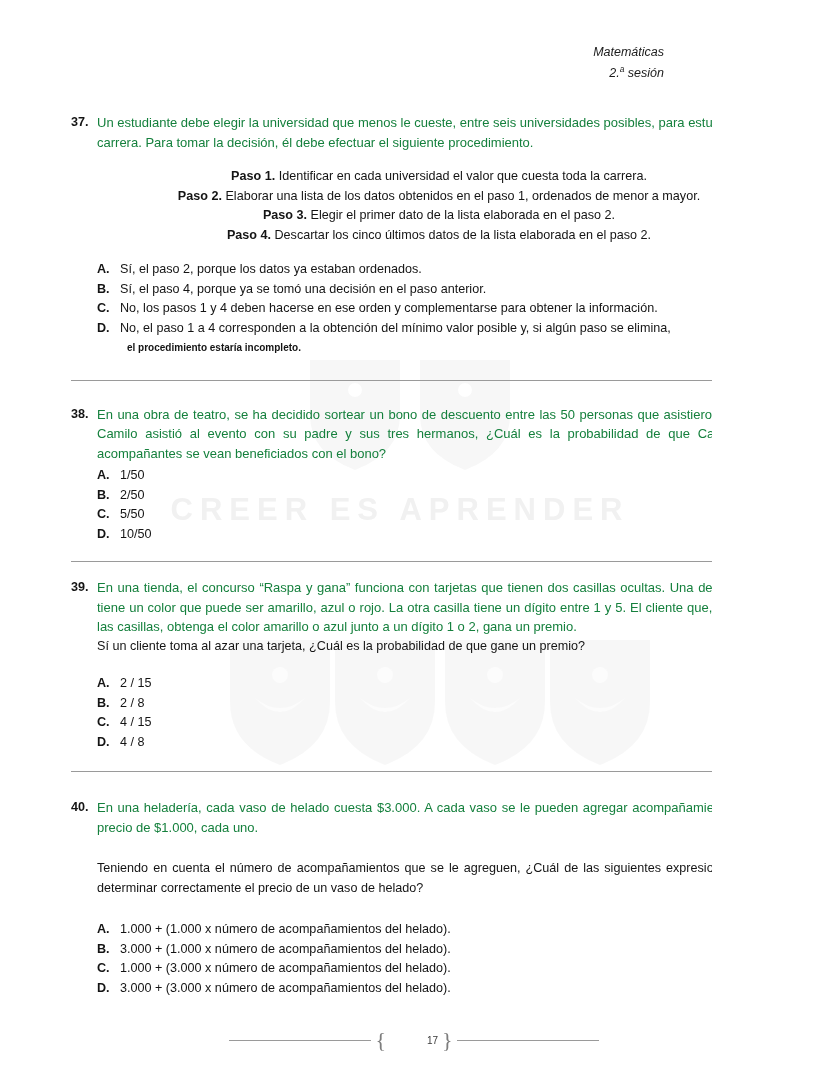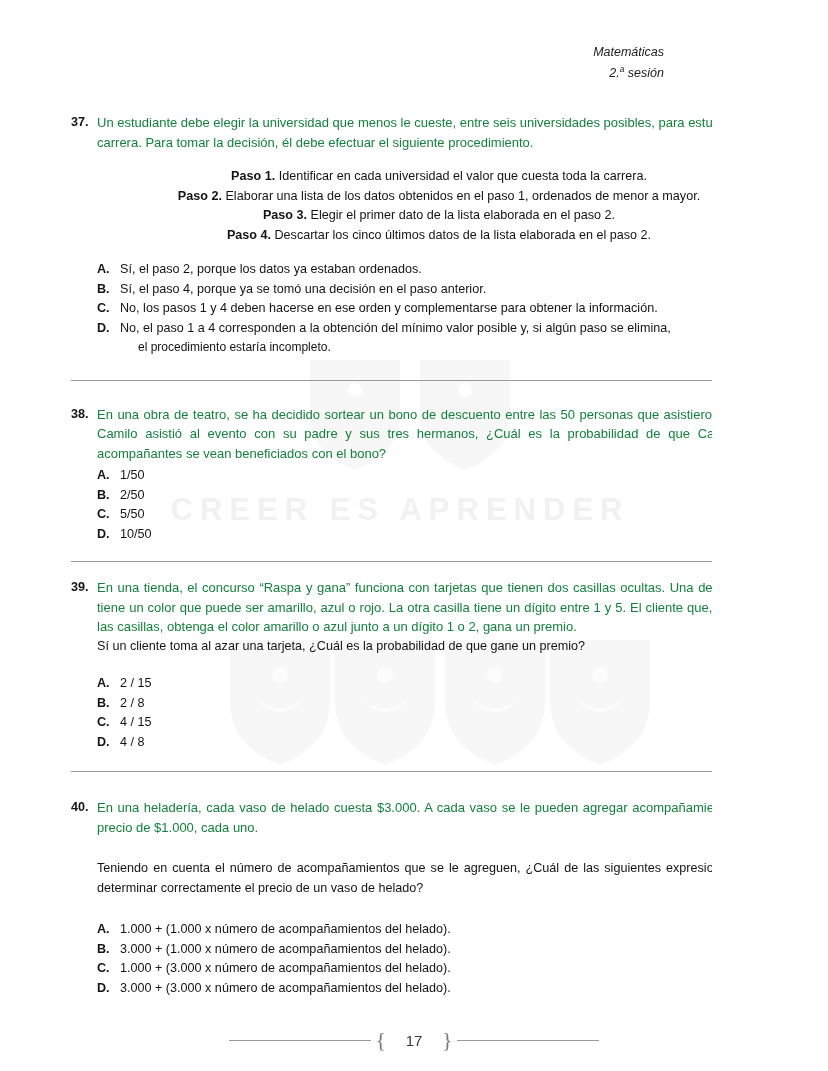--- a/index.html
+++ b/index.html
@@ -143,24 +143,25 @@
     line-height: 19.5px;
     color: #141414;
   }
   .opt-letter {
     font-weight: 700;
     width: 23px;
     flex: 0 0 23px;
   }
   .opt-text { flex: 1; }
   .opt-cont {
-    margin-left: 41px;
-    font-size: 12px;
-    line-height: 19.5px;
-    color: #141414;
+    margin-left: 30px;
+    font-size: 10px;
+    line-height: 19.5px;
+    color: #141414;
+    font-weight: bold;
   }
 
   .divider {
     height: 1px;
     background: #9a9a9a;
     width: 710px;
     margin: 0;
   }
 
   
@@ -180,24 +181,24 @@
     width: 142px;
   }
   .footer-bracket {
     font-size: 22px;
     color: #7d7d7d;
     font-family: "Liberation Serif", serif;
     line-height: 1;
     padding: 0 4px;
   }
   .footer-num {
-    font-size: 15px;
+    font-size: 10px;
     color: #3a3a3a;
     width: 48px;
-    text-align: center;
+    text-align: right;
   }
 </style>
 </head>
 <body>
 
 <div class="page">
 
   <div class="watermark-layer">
     <svg class="wm-crest-top" viewBox="0 0 230 130">
       <g fill="#f4f4f4">

